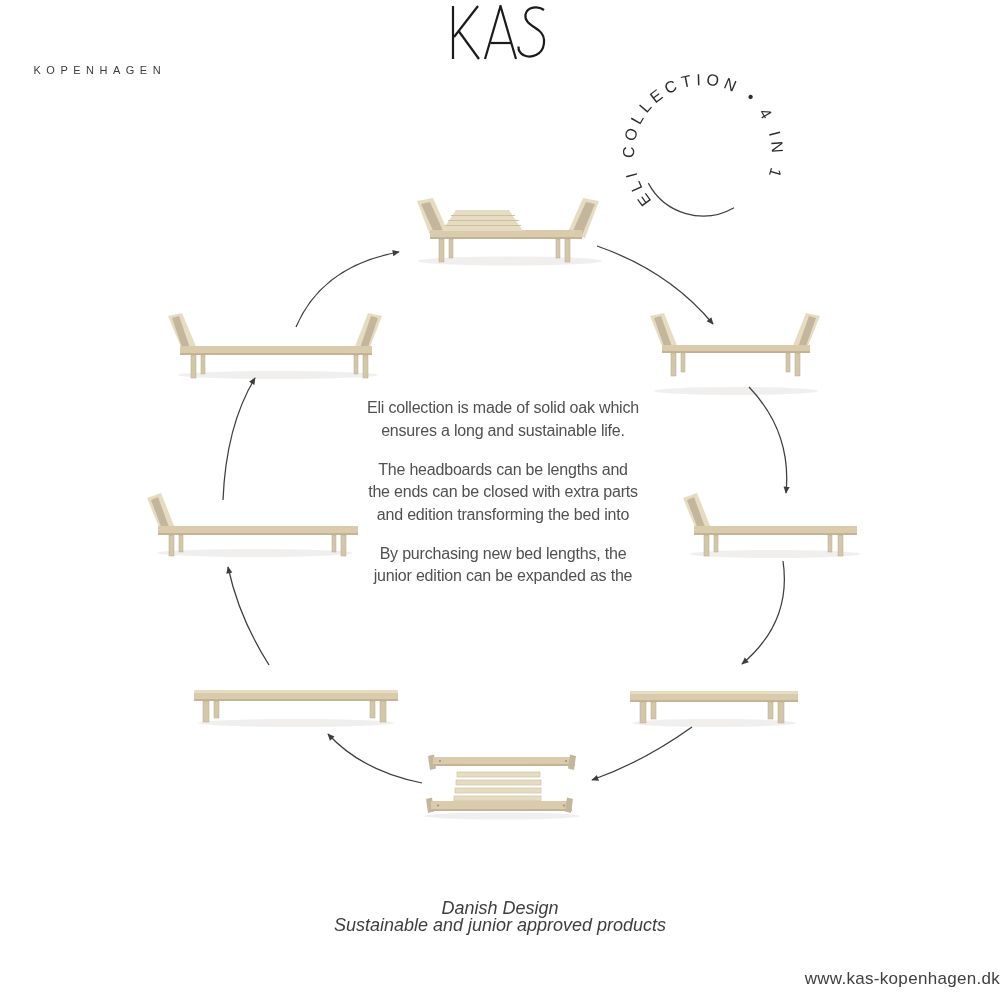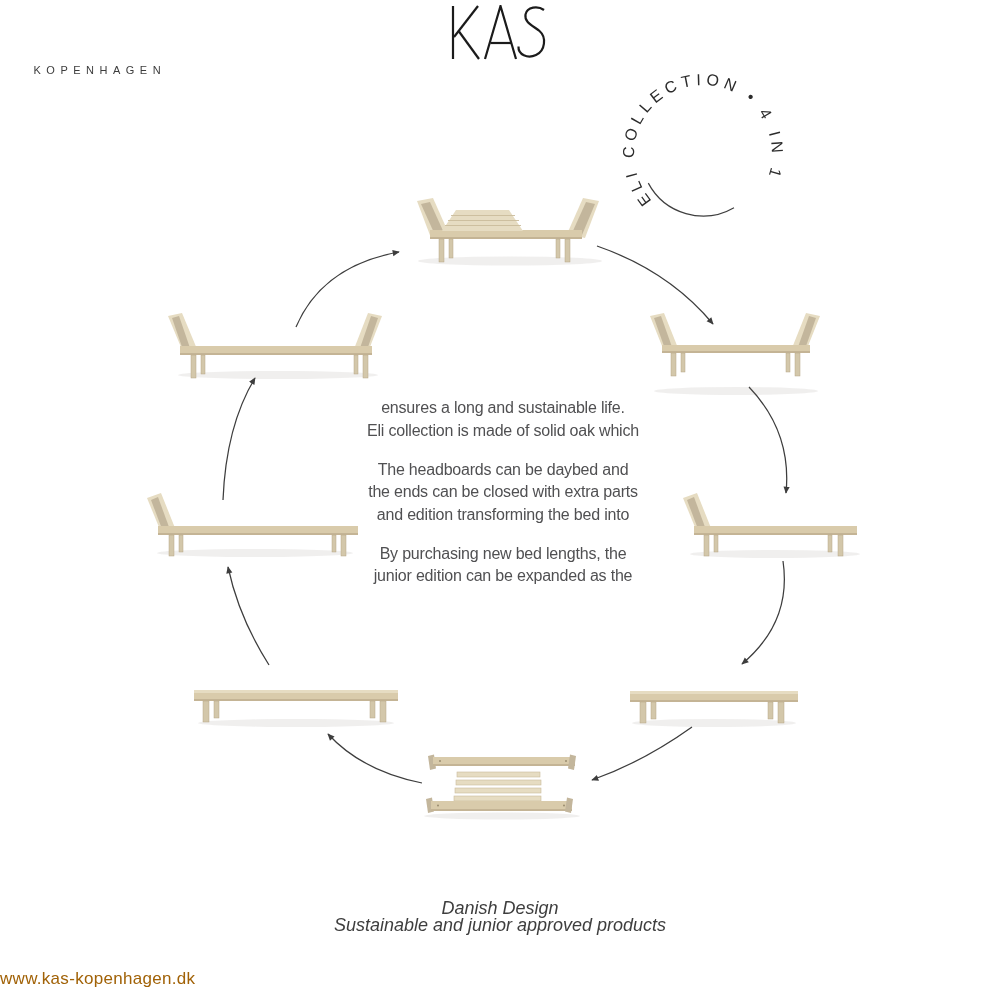--- a/index.html
+++ b/index.html
@@ -34,22 +34,22 @@
   .shadow{fill:#8a867d;opacity:.13;}
 
   
   #description{left:350px;top:397px;width:306px;text-align:center;
     font-size:16px;line-height:22.5px;letter-spacing:-0.2px;color:#505052;}
   #description .para{margin:0 0 16.5px 0;}
 
   
   #tagline{left:0;top:900px;width:1000px;text-align:center;font-style:italic;
     font-size:18px;line-height:16.5px;color:#3e3e3e;}
-  #website{left:0;top:969px;width:1000px;text-align:left;
-    font-size:17px;letter-spacing:.3px;color:#a16207;}
+  #website{left:0;top:969px;width:1000px;text-align:right;
+    font-size:17px;letter-spacing:.3px;color:#404040;}
 </style>
 </head>
 <body>
 
 <div id="poster">
 
   <span class="sr">KAS</span>
 
   <svg id="logo-svg" class="abs" viewBox="0 0 110 55" aria-hidden="true">
     <path d="M6,1 L6,54"></path>
@@ -195,25 +195,25 @@
       <polygon class="w-panel" points="567,797.5 573,799 571,813 565,811.5"></polygon>
       <circle cx="440" cy="761" r="1" fill="#9a8c6f"></circle>
       <circle cx="566" cy="761" r="1" fill="#9a8c6f"></circle>
       <circle cx="438" cy="805.5" r="1" fill="#9a8c6f"></circle>
       <circle cx="564" cy="805.5" r="1" fill="#9a8c6f"></circle>
     </g>
   </svg>
 
   <div id="description" class="abs">
     <div class="para">
+      <div>Eli collection is made of solid oak which</div>
       <div>ensures a long and sustainable life.</div>
-      <div>Eli collection is made of solid oak which</div>
     </div>
     <div class="para">
-      <div>The headboards can be daybed and</div>
+      <div>The headboards can be lengths and</div>
       <div>the ends can be closed with extra parts</div>
       <div>and edition transforming the bed into</div>
     </div>
     <div class="para">
       <div>By purchasing new bed lengths, the</div>
       <div>junior edition can be expanded as the</div>
     </div>
   </div>
 
   <div id="tagline" class="abs">

